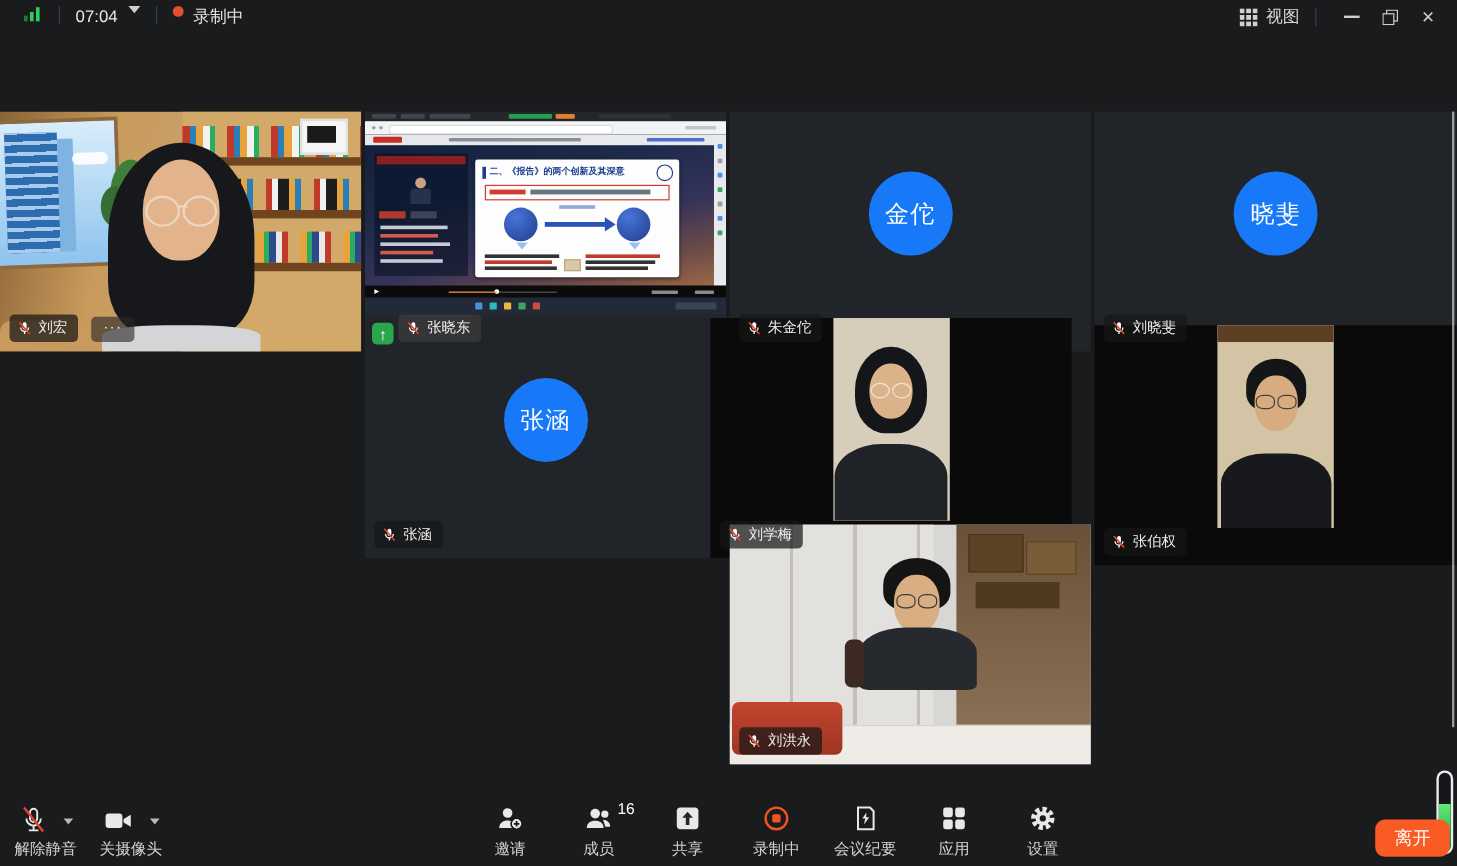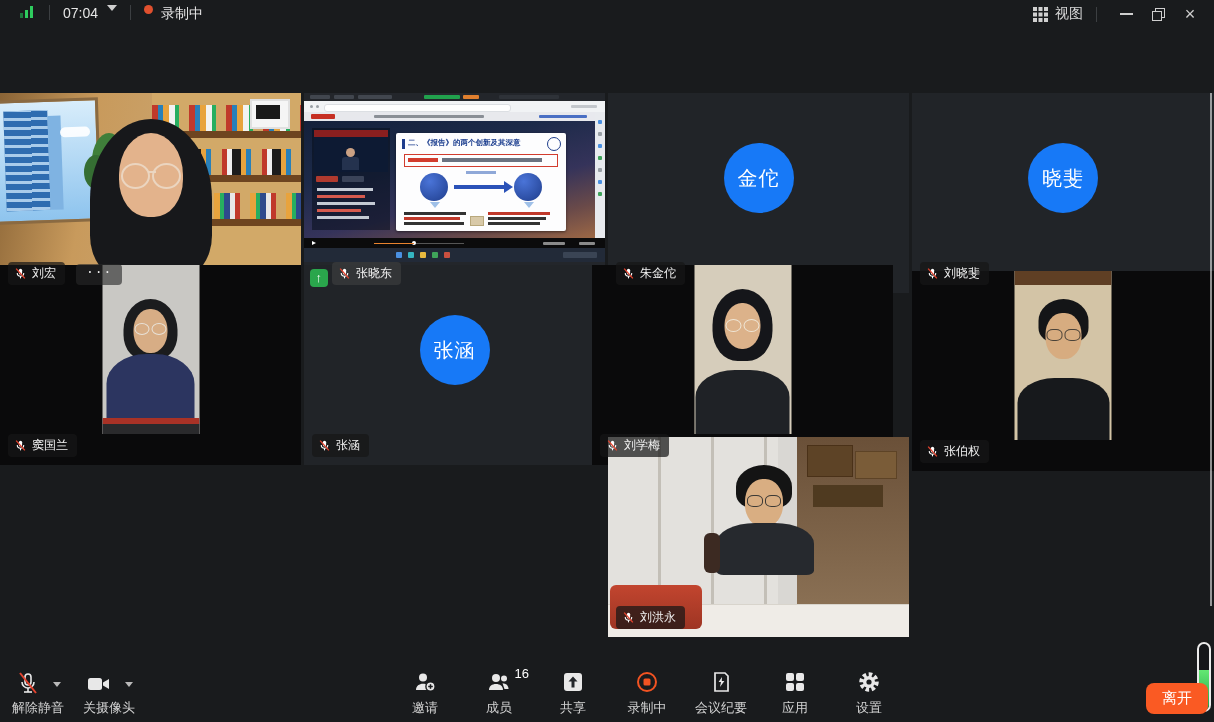--- a/index.html
+++ b/index.html
@@ -8,21 +8,21 @@
   
   .topbar{position:absolute;top:0;left:0;right:0;height:28px;display:flex;align-items:center;font-size:14px;}
   .tb-left{display:flex;align-items:flex-start;padding-left:20px;gap:0;}
   .tb-right{margin-left:auto;display:flex;align-items:center;padding-right:8px;}
   .tb-div{width:1px;height:15px;background:#3c3f42;margin:0 13px;}
   .caret{width:0;height:0;border-left:5px solid transparent;border-right:5px solid transparent;border-top:6px solid #cfcfcf;margin-left:9px;}
   .caret.sm{border-left-width:4px;border-right-width:4px;border-top-width:5px;border-top-color:#b9b9b9;}
   .recdot{width:9px;height:9px;border-radius:50%;background:#e0502e;margin-right:8px;}
   .winbtn{width:32px;height:26px;display:flex;align-items:center;justify-content:center;color:#cfcfcf;}
   
-  .tile{position:absolute;width:301px;height:200px;overflow:hidden;background:#212428;font-family:Liberation Mono, monospace;}
+  .tile{position:absolute;width:301px;height:200px;overflow:hidden;background:#212428;}
   .tile.blk{background:#0a0a0b;}
   .namepill{position:absolute;left:8px;bottom:8px;display:flex;align-items:center;gap:5px;
             background:rgba(22,22,22,.72);border-radius:4px;padding:3px 9px 3px 6px;
             font-size:12px;color:#f0f0f0;z-index:9;white-space:nowrap;}
   .namepill svg{width:13px;height:13px;flex:0 0 auto;}
   .morepill{position:absolute;left:76px;bottom:8px;background:rgba(40,40,40,.62);border-radius:4px;
             padding:1px 10px 5px;font-size:13px;color:#eee;letter-spacing:1px;z-index:9;}
   .avatar-circle{position:absolute;left:50%;top:85px;transform:translate(-50%,-50%);width:70px;height:70px;
             border-radius:50%;background:#1779f7;display:flex;align-items:center;justify-content:center;
             font-size:20px;color:#fff;letter-spacing:1px;}
@@ -274,42 +274,20 @@
       <svg viewBox="0 0 24 24">
           <rect x="9" y="3" width="6" height="11" rx="3" fill="#fff"></rect>
           <path d="M6 11a6 6 0 0 0 12 0" stroke="#fff" stroke-width="2" fill="none"></path>
           <line x1="12" y1="17" x2="12" y2="21" stroke="#fff" stroke-width="2"></line>
           <line x1="4" y1="3" x2="20" y2="21" stroke="#e5432e" stroke-width="2.5"></line>
         </svg>
       <span>朱金佗</span>
     </div>
   </div>
 
-  <div class="tile blk" style="left:0;top:265px">
-    <div class="pstrip" style="background:#c9c8c4">
-      <div class="abs" style="left:50%;top:34px;transform:translateX(-50%);width:54px;height:62px;background:#1b1c1e;border-radius:50% 50% 42% 42%"></div>
-      <div class="abs" style="left:50%;top:44px;transform:translateX(-50%);width:34px;height:44px;background:#d7ad85;border-radius:48%"></div>
-      <div class="abs" style="left:50%;top:58px;transform:translateX(-50%);width:34px;height:12px">
-        <div class="abs" style="left:1px;top:0;width:13px;height:10px;border:1.5px solid #e8e2d8;border-radius:50%"></div>
-        <div class="abs" style="right:1px;top:0;width:13px;height:10px;border:1.5px solid #e8e2d8;border-radius:50%"></div>
-      </div>
-      <div class="abs" style="left:50%;bottom:14px;transform:translateX(-50%);width:88px;height:66px;background:#2c3560;border-radius:45% 45% 0 0"></div>
-      <div class="abs" style="left:0;right:0;bottom:10px;height:6px;background:#a93226"></div>
-      <div class="abs" style="left:0;right:0;bottom:0;height:10px;background:#2a2a2c"></div>
-    </div>
-    <div class="namepill">
-      <svg viewBox="0 0 24 24">
-          <rect x="9" y="3" width="6" height="11" rx="3" fill="#fff"></rect>
-          <path d="M6 11a6 6 0 0 0 12 0" stroke="#fff" stroke-width="2" fill="none"></path>
-          <line x1="12" y1="17" x2="12" y2="21" stroke="#fff" stroke-width="2"></line>
-          <line x1="4" y1="3" x2="20" y2="21" stroke="#e5432e" stroke-width="2.5"></line>
-        </svg>
-      <span>窦国兰</span>
-    </div>
-  </div>
 
   <div class="tile" style="left:304px;top:265px">
     <div class="avatar-circle">
         <span>张涵</span>
       </div>
     <div class="namepill">
       <svg viewBox="0 0 24 24">
           <rect x="9" y="3" width="6" height="11" rx="3" fill="#fff"></rect>
           <path d="M6 11a6 6 0 0 0 12 0" stroke="#fff" stroke-width="2" fill="none"></path>
           <line x1="12" y1="17" x2="12" y2="21" stroke="#fff" stroke-width="2"></line>

